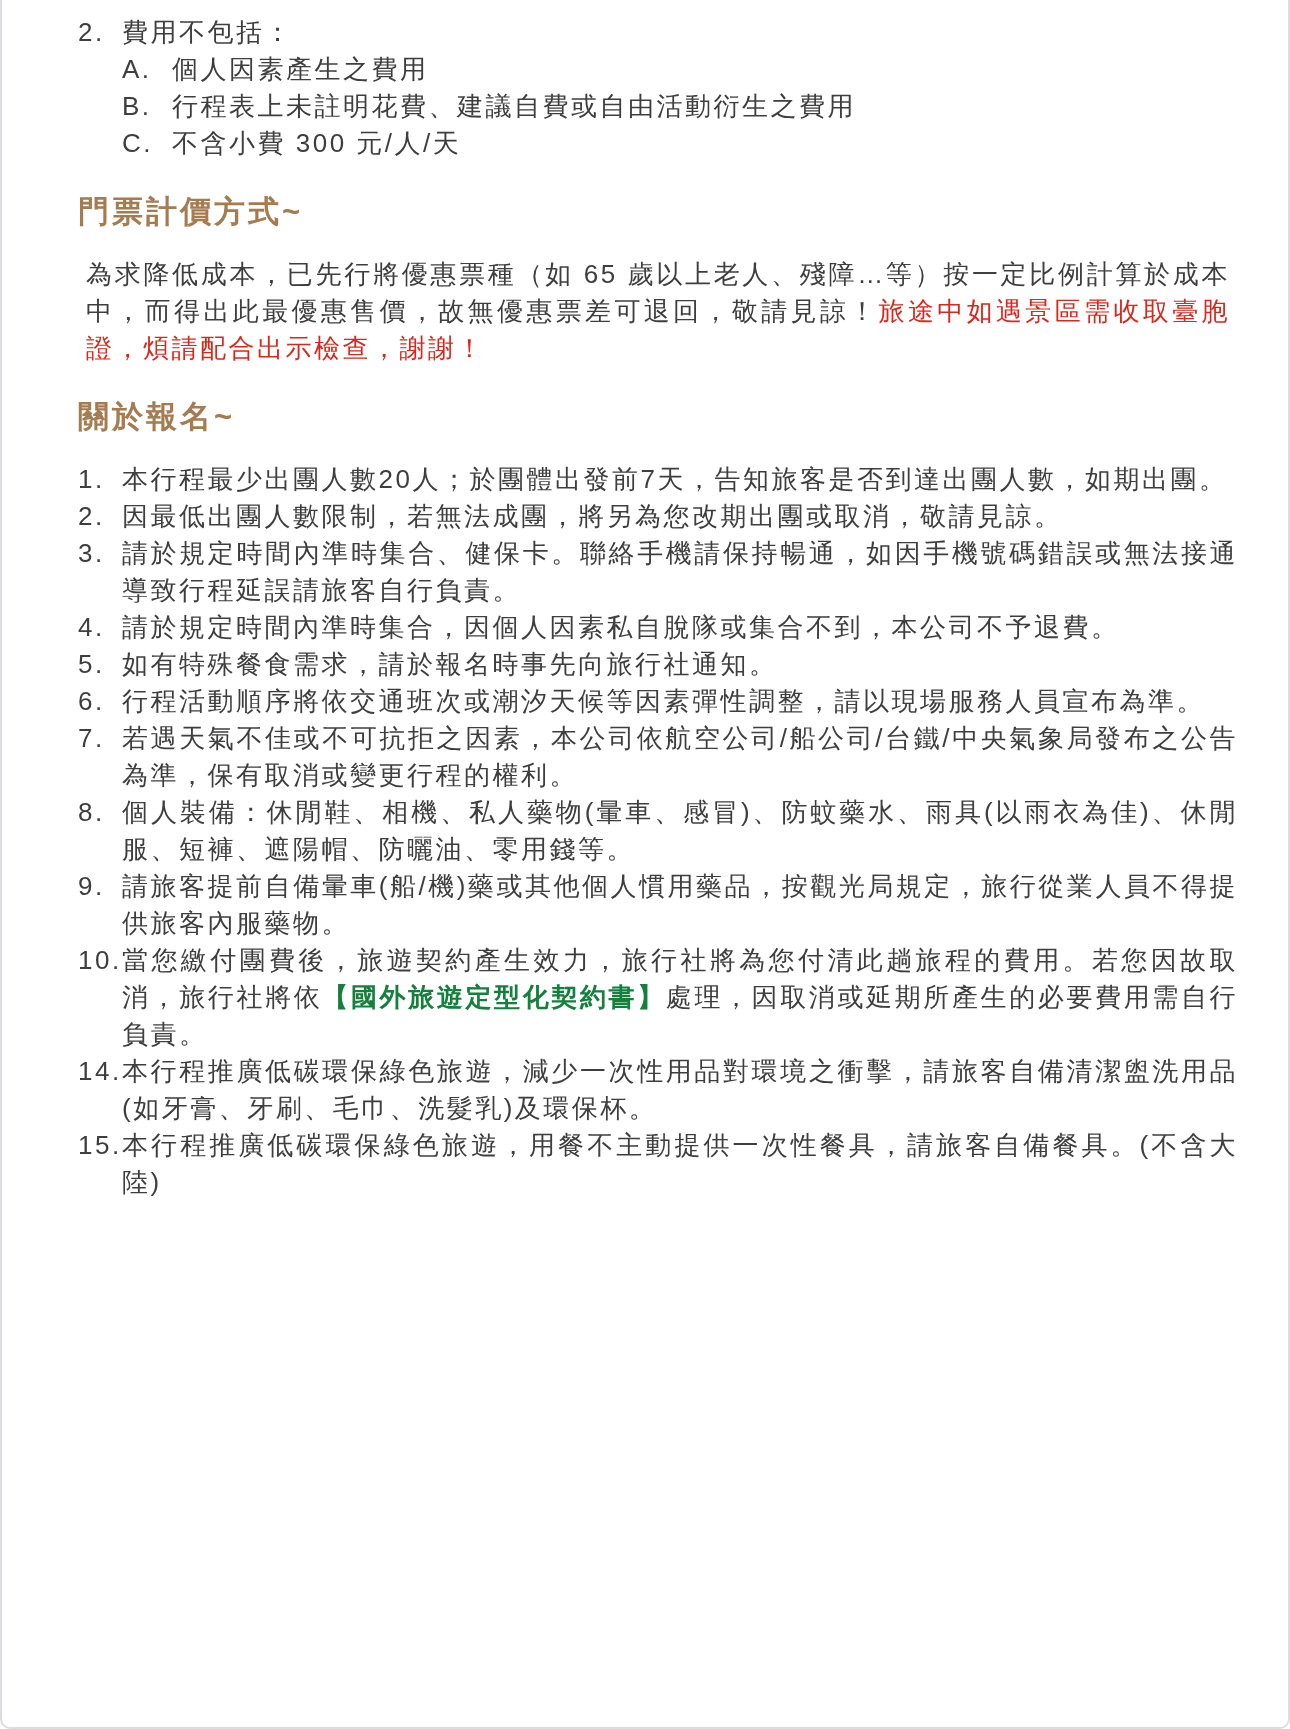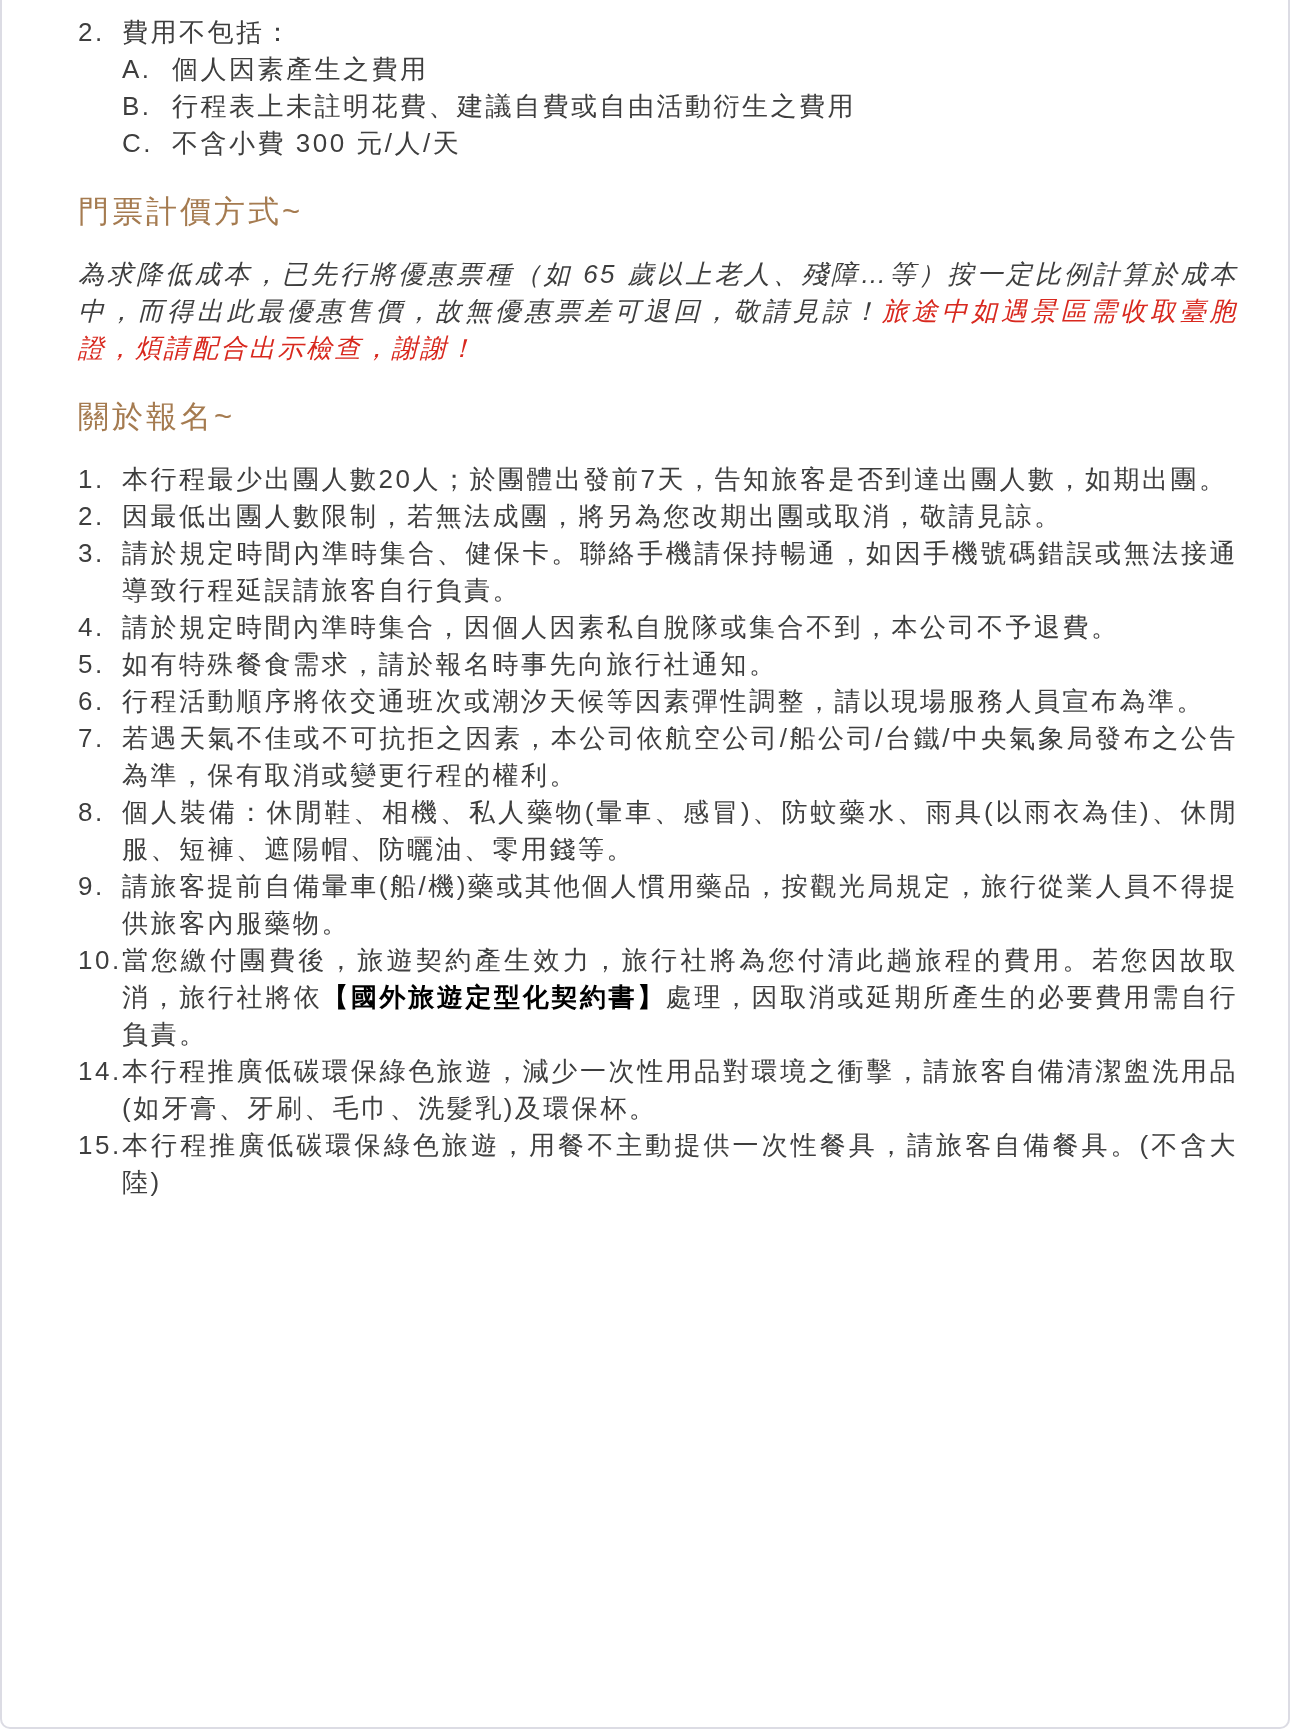--- a/index.html
+++ b/index.html
@@ -44,34 +44,33 @@
   .sub {
     padding-left: 44px;
   }
   .sub .num {
     flex: 0 0 50px;
   }
   h2.section {
     margin: 33px 0 27px 0;
     font-size: 31px;
     line-height: 34px;
-    font-weight: normal;
+    font-weight: bold;
     letter-spacing: 3px;
     color: #a57b50;
   }
   p.para {
-    margin: 0;
+    margin: 8px;
     text-align: justify;
-    font-style: italic;
   }
   .red {
     color: #d8281e;
   }
   .contract {
-    color: #000000;
+    color: #15803d;
     font-weight: bold;
   }
 </style>
 </head>
 <body>
 
 <div class="sheet">
   <div class="doc">
 
     <div class="row">

